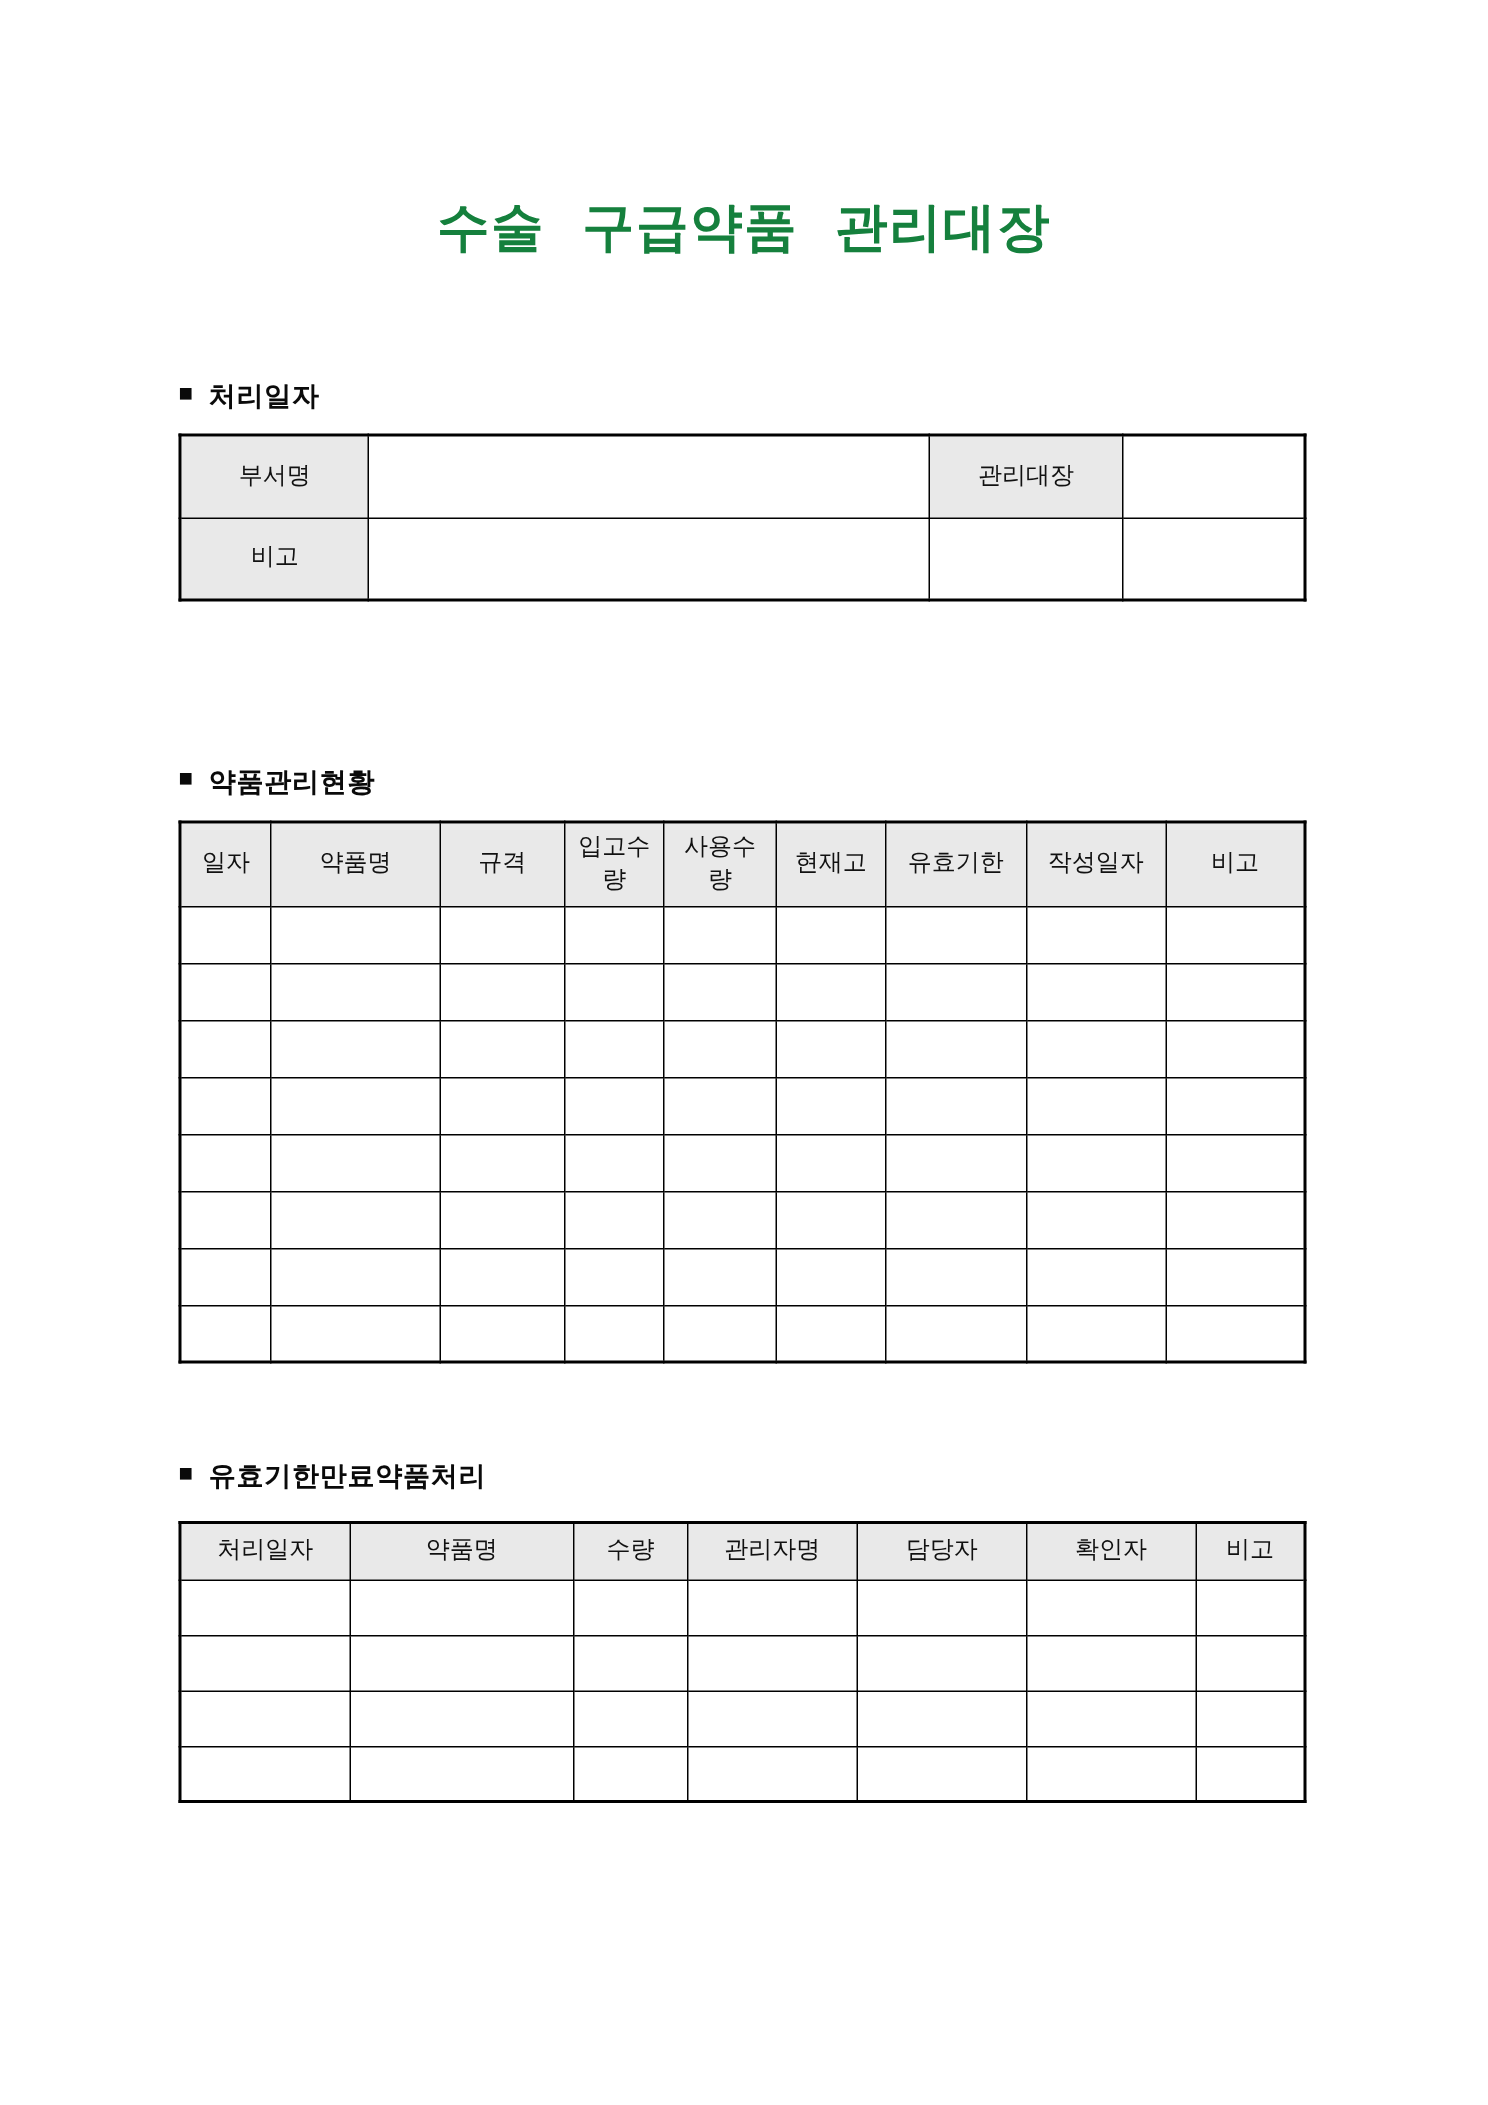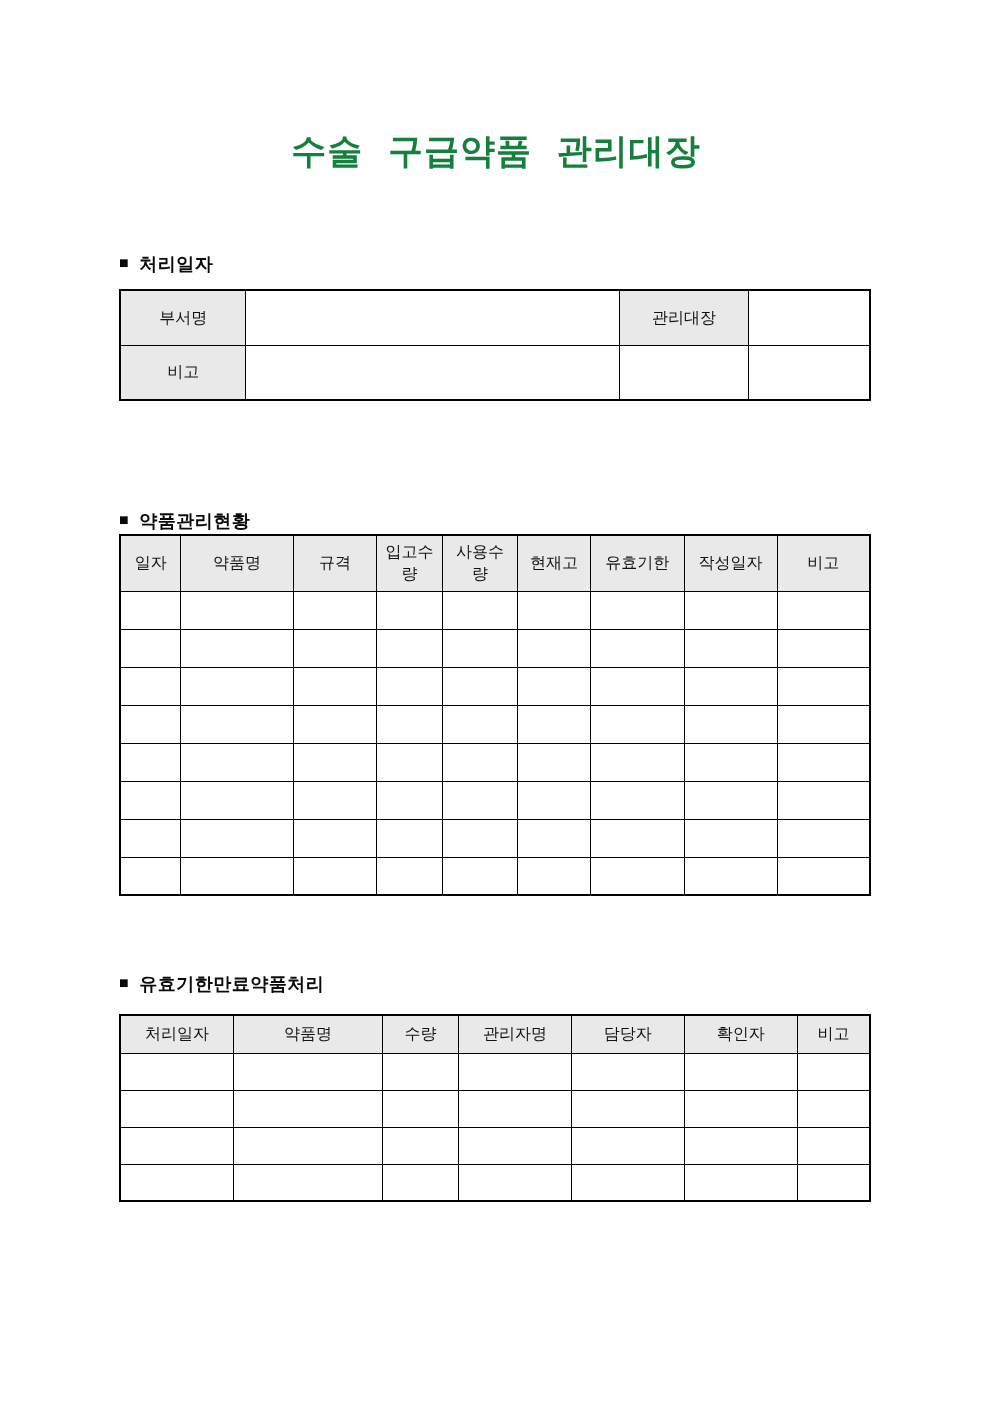--- a/index.html
+++ b/index.html
@@ -65,21 +65,21 @@
     padding: 2px 4px;
     overflow: hidden;
     line-height: 1.4;
   }
   .form-table th, .form-table td.label-cell {
     background: #e9e9e9;
   }
   td.value-cell { background: #ffffff; }
 
   #table-basic    { top: 289px; }
-  #table-status   { top: 534px; }
+  #table-status   { top: 547px; }
   #table-disposal { top: 1014px; padding-left: 24px; }
 
   #table-basic tr { height: 55px; }
   #table-status thead tr { height: 56px; }
   #table-status tbody tr { height: 38px; }
   #table-status th { white-space: pre-line; }
   #table-disposal thead tr { height: 38px; }
   #table-disposal tbody tr { height: 37px; }
 </style>
 </head>

